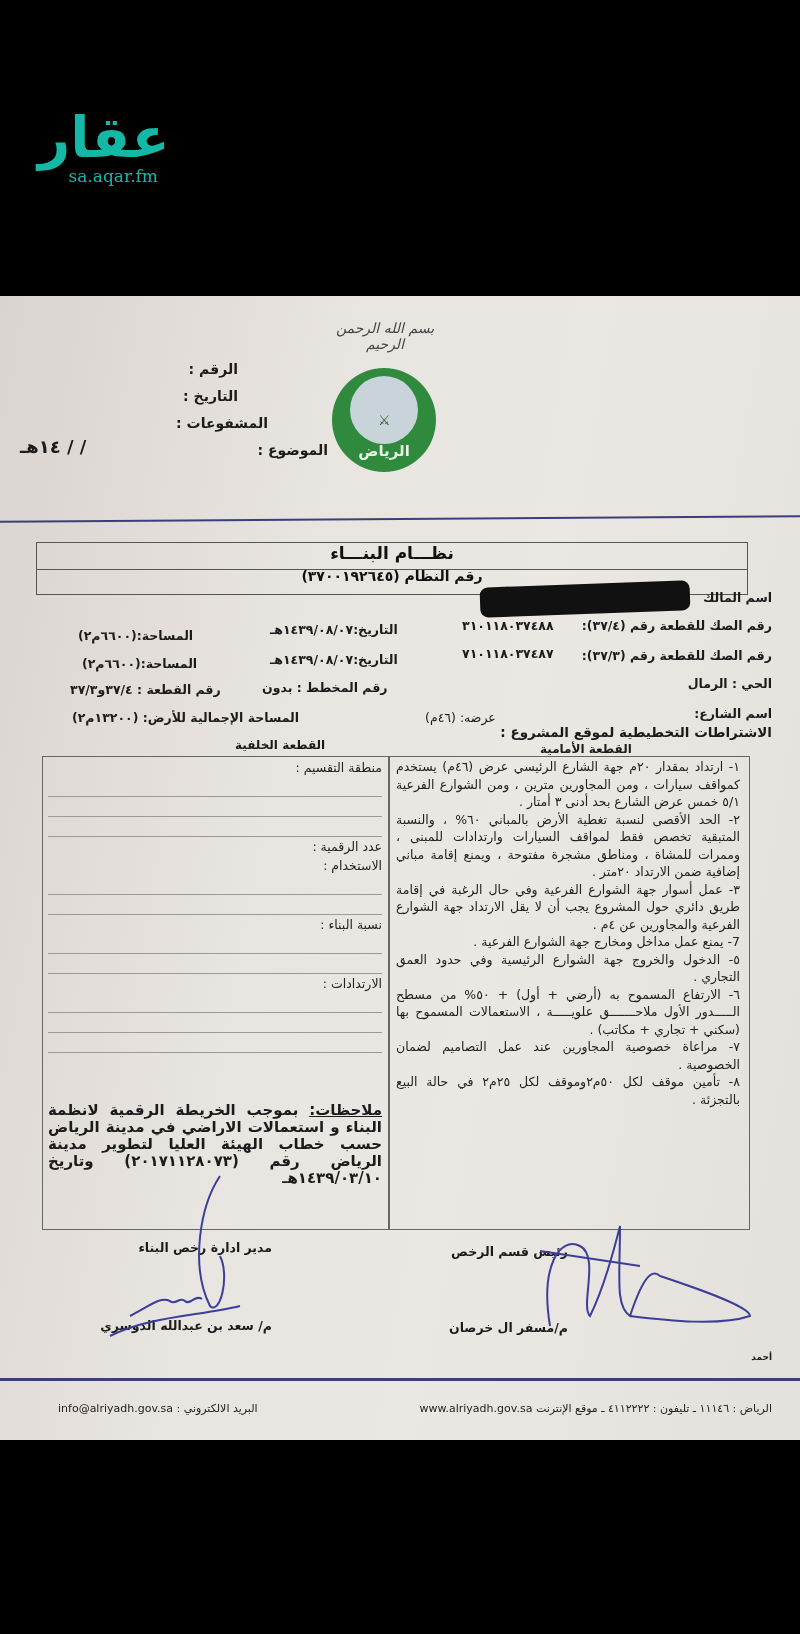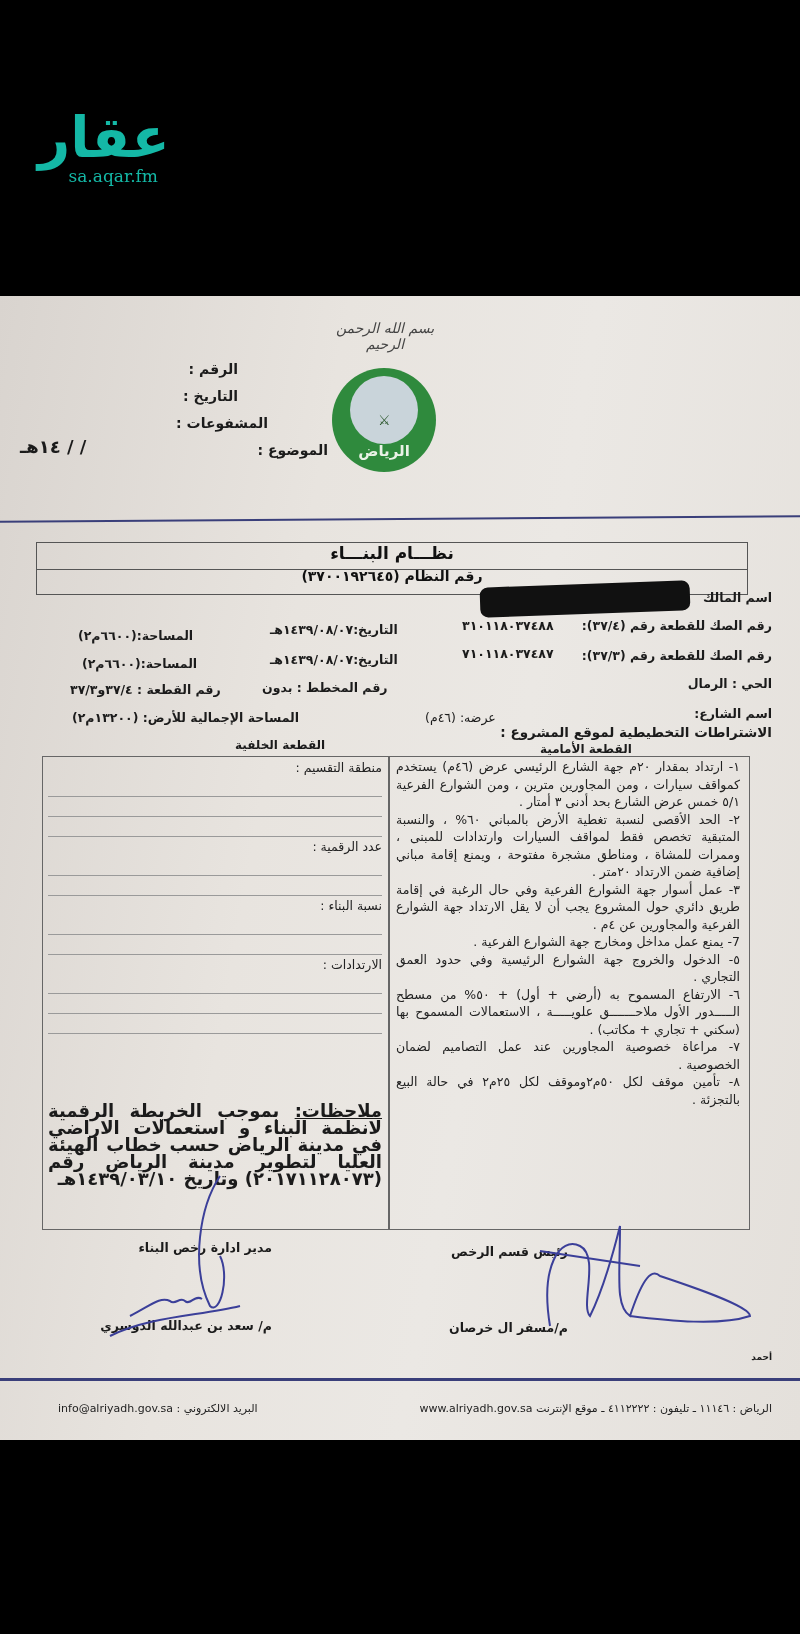--- a/index.html
+++ b/index.html
@@ -27,21 +27,21 @@
   .redact{position:absolute;left:480px;top:288px;width:210px;height:30px;background:#111;border-radius:8px;transform:rotate(-2deg);}
   .sub{position:absolute;direction:rtl;font-size:12px;font-weight:bold;color:#1b1b1b;}
   .box{position:absolute;left:42px;top:448px;width:706px;height:472px;border:1.5px solid #666;}
   .col-div{position:absolute;left:388px;top:448px;width:1.5px;height:474px;background:#666;}
   .right-col{position:absolute;left:396px;top:452px;width:344px;direction:rtl;font-size:12.5px;color:#222;line-height:17.5px;text-align:justify;}
   .right-col p{margin:0;}
   .left-col{position:absolute;left:48px;top:450px;width:334px;direction:rtl;color:#222;}
   .lf{font-size:12.5px;height:19px;line-height:19px;}
   .ln{border-bottom:1px solid #9a9a9a;height:19px;}
   .reqs{position:absolute;left:48px;top:992px;width:334px;direction:rtl;font-size:12.5px;font-weight:bold;color:#1b1b1b;line-height:17px;text-align:justify;}
-  .notes{position:absolute;left:48px;top:1100px;width:334px;direction:rtl;font-size:18px;font-weight:bold;color:#1b1b1b;line-height:17px;text-align:justify;}
+  .notes{position:absolute;left:48px;top:1100px;width:334px;direction:rtl;font-size:15px;font-weight:bold;color:#1b1b1b;line-height:17px;text-align:justify;}
   .notes .u{text-decoration:underline;}
   .sig{position:absolute;direction:rtl;font-size:12.5px;font-weight:bold;color:#1b1b1b;white-space:nowrap;}
   .scrib{position:absolute;}
   .footer{position:absolute;left:0;top:1106px;width:800px;direction:rtl;font-size:11px;color:#222;}
 </style>
 </head>
 <body>
 
 <div class="wm">
   <div class="ar">عقار</div>
@@ -109,20 +109,21 @@
     <p>٧- مراعاة خصوصية المجاورين عند عمل التصاميم لضمان الخصوصية .</p>
     <p>٨- تأمين موقف لكل ٥٠م٢وموقف لكل ٢٥م٢ في حالة البيع بالتجزئة .</p>
   </div>
 
   <div class="left-col" style="top:462px;">
     <div class="lf">منطقة التقسيم :</div>
     <div class="ln"></div>
       <div class="ln"></div>
       <div class="ln"></div>
     <div class="lf">عدد الرقمية :</div>
+    <div class="lf">الاستخدام :</div>
     <div class="ln"></div>
       <div class="ln"></div>
     <div class="lf">نسبة البناء :</div>
     <div class="ln"></div>
       <div class="ln"></div>
     <div class="lf">الارتدادات :</div>
     <div class="ln"></div>
       <div class="ln"></div>
     <div class="ln"></div>
   </div>

